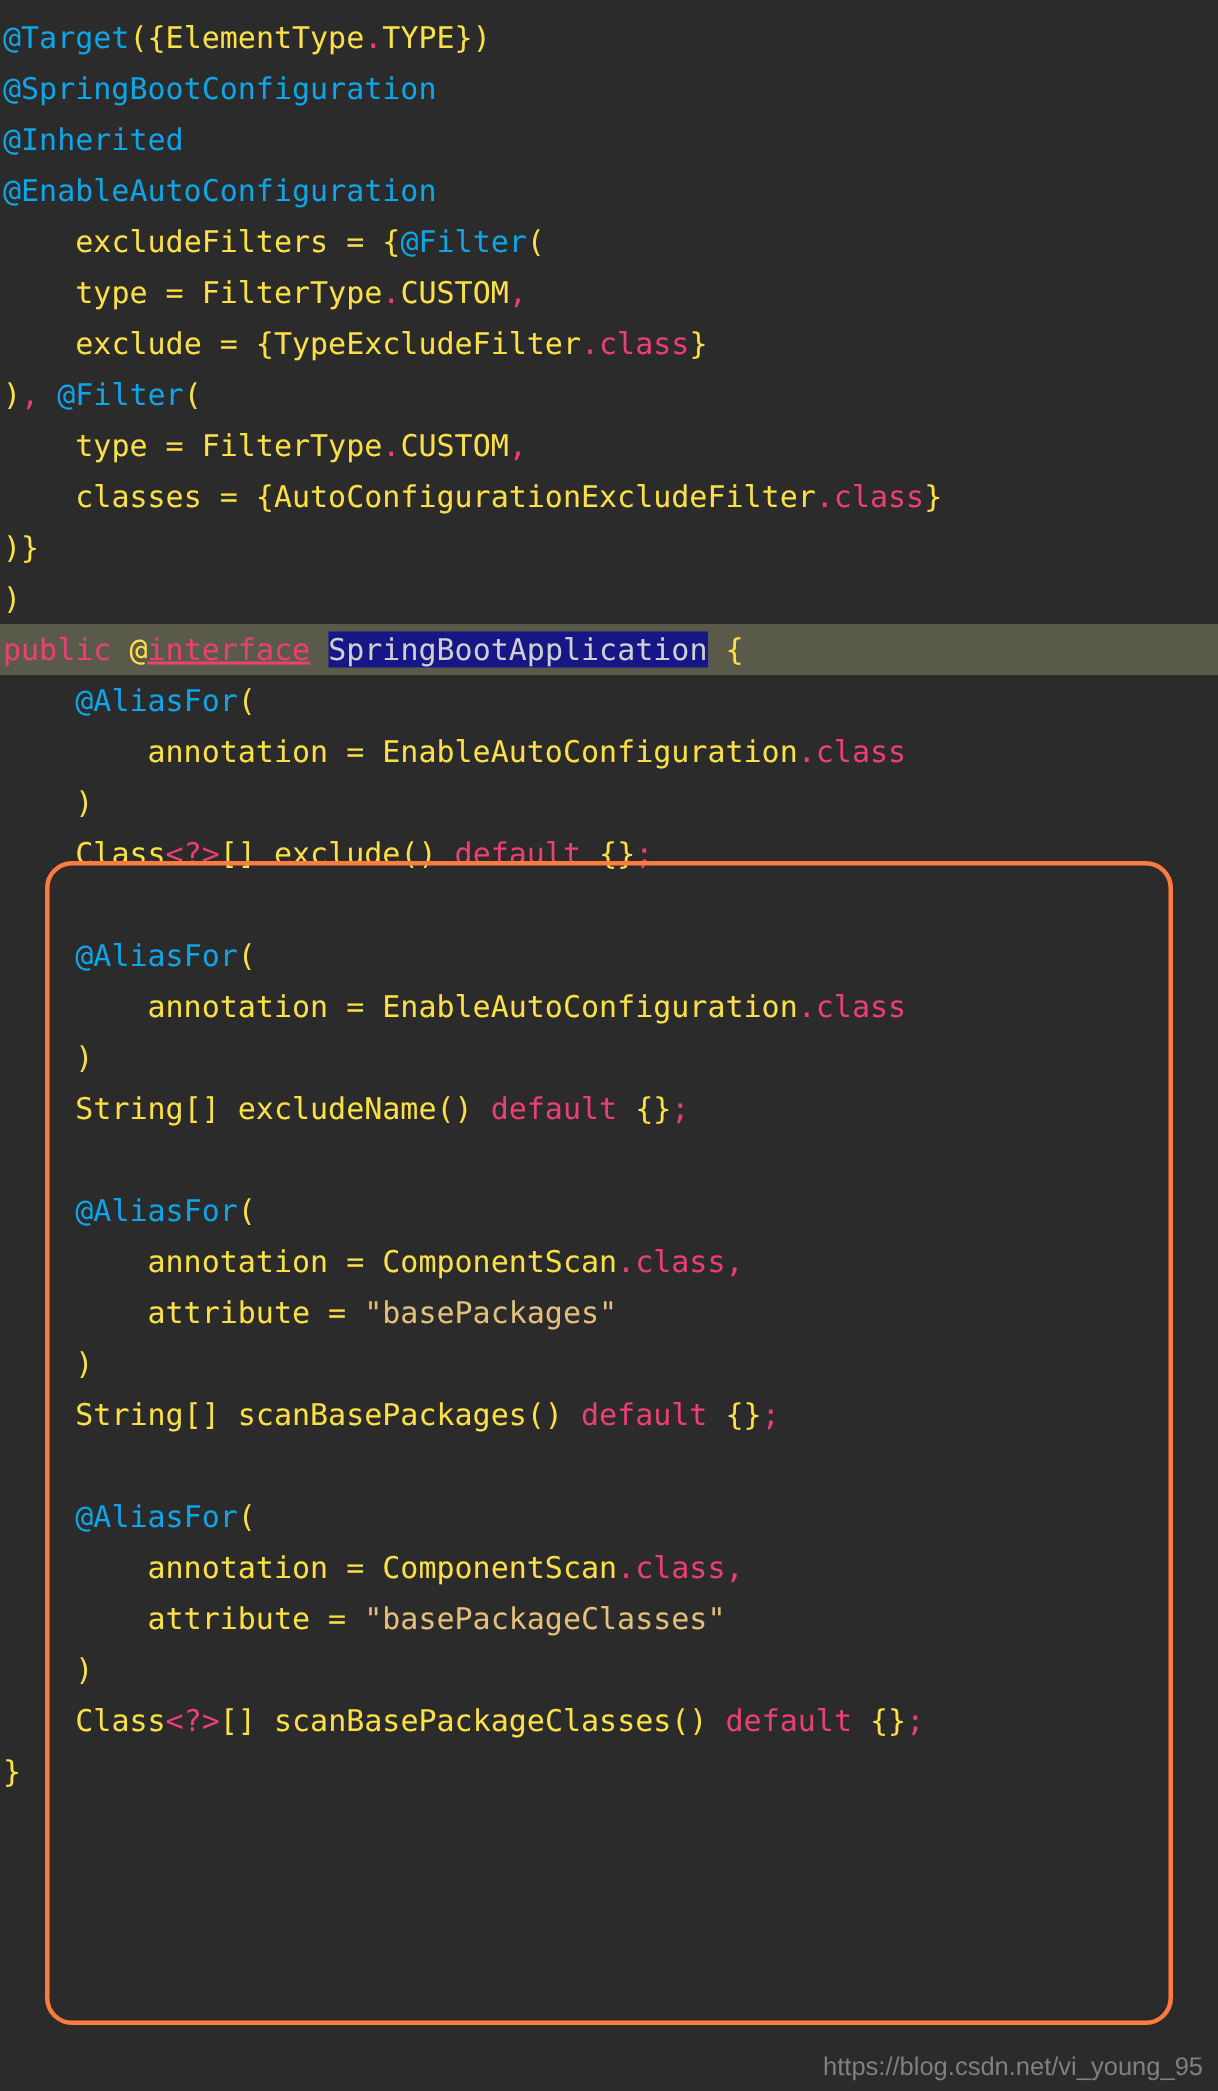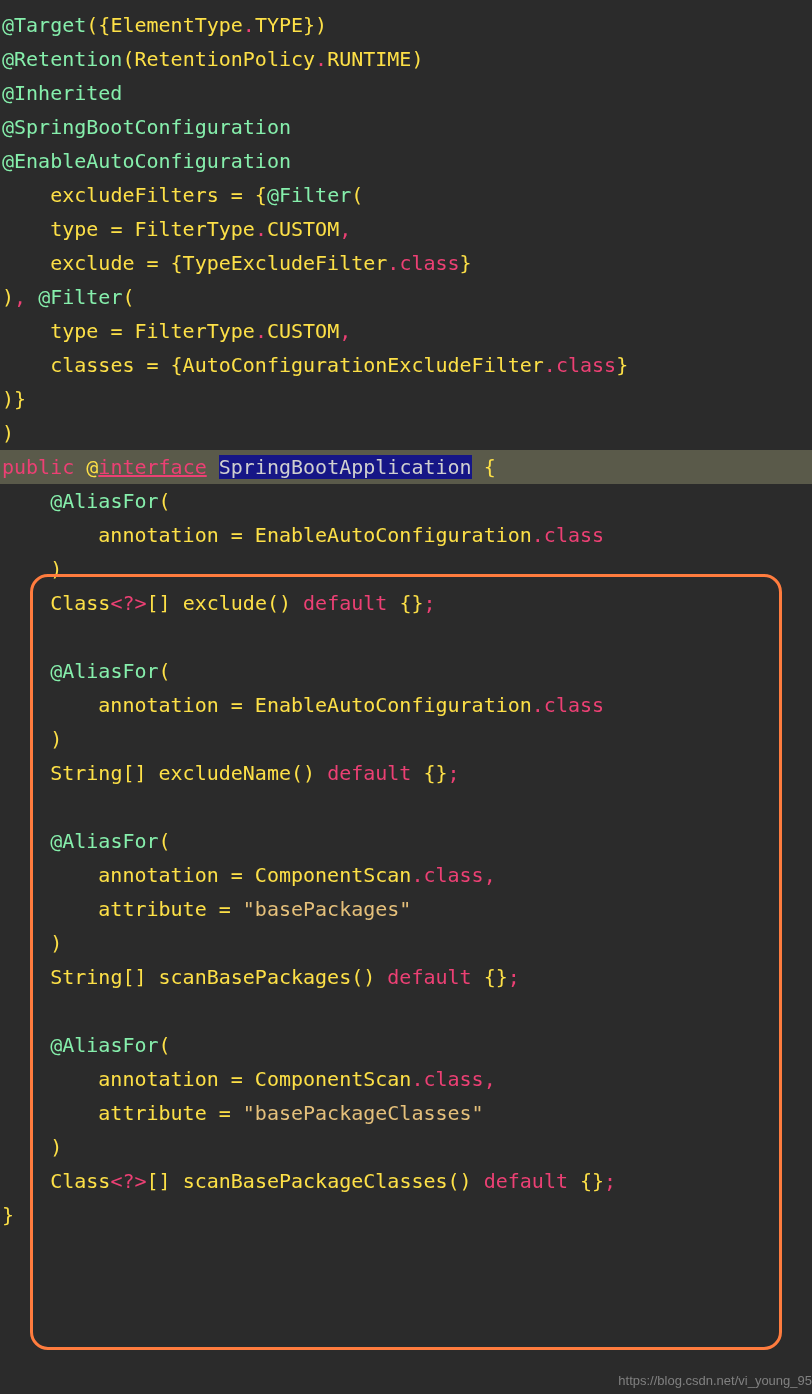--- a/index.html
+++ b/index.html
@@ -20,21 +20,21 @@
   .line {
     white-space: pre;
     padding-left: 2px;
   }
   .hl-line {
     background: #5a5a4a;
     display: block;
     width: 100%;
   }
   .c-default { color: #fde047; }
-  .c-annotation { color: #86efac; }
+  .c-annotation { color: #0ea5e9; }
   .c-keyword { color: #ec4074; }
   .c-dot { color: #ec4074; }
   .c-comma { color: #ec4074; }
   .c-semi { color: #ec4074; }
   .c-string { color: #e5c07b; }
   .c-generic { color: #ec4074; }
   .sel-box {
     background: #161686;
     color: #d0d0d0;
   }
@@ -44,34 +44,33 @@
     border-radius: 18px;
     left: 30px;
     top: 574px;
     width: 752px;
     height: 776px;
     pointer-events: none;
   }
   .watermark {
     position: absolute;
     bottom: 6px;
-    right: 0;
-    font-size: 13px;
+    right: 10px;
+    font-size: 17px;
     color: #808080;
     font-family: Arial, sans-serif;
   }
 </style>
 </head>
 <body>
 
 <div class="code-area">
 <div class="line"><span class="c-annotation">@Target</span><span class="c-default">({ElementType</span><span class="c-dot">.</span><span class="c-default">TYPE</span><span class="c-default">})</span></div>
-<div class="line"><span class="c-annotation">@Retention</span><span class="c-default">(RetentionPolicy</span><span class="c-dot">.</span><span class="c-default">RUNTIME</span><span class="c-default">)</span></div>
+<div class="line"><span class="c-annotation">@SpringBootConfiguration</span></div>
 <div class="line"><span class="c-annotation">@Inherited</span></div>
-<div class="line"><span class="c-annotation">@SpringBootConfiguration</span></div>
 <div class="line"><span class="c-annotation">@EnableAutoConfiguration</span></div>
 <div class="line"><span>    </span><span class="c-default">excludeFilters = {</span><span class="c-annotation">@Filter</span><span class="c-default">(</span></div>
 <div class="line"><span>    </span><span class="c-default">type = FilterType</span><span class="c-dot">.</span><span class="c-default">CUSTOM</span><span class="c-comma">,</span></div>
 <div class="line"><span>    </span><span class="c-default">exclude = {TypeExcludeFilter</span><span class="c-dot">.</span><span class="c-keyword">class</span><span class="c-default">}</span></div>
 <div class="line"><span class="c-default">)</span><span class="c-comma">,</span><span> </span><span class="c-annotation">@Filter</span><span class="c-default">(</span></div>
 <div class="line"><span>    </span><span class="c-default">type = FilterType</span><span class="c-dot">.</span><span class="c-default">CUSTOM</span><span class="c-comma">,</span></div>
 <div class="line"><span>    </span><span class="c-default">classes = {AutoConfigurationExcludeFilter</span><span class="c-dot">.</span><span class="c-keyword">class</span><span class="c-default">}</span></div>
 <div class="line"><span class="c-default">)}</span></div>
 <div class="line"><span class="c-default">)</span></div>
 <div class="line hl-line"><span class="c-keyword">public</span><span> </span><span class="c-default">@</span><span class="c-keyword" style="text-decoration:underline">interface</span><span> </span><span class="sel-box">SpringBootApplication</span><span class="c-default"> {</span></div>

